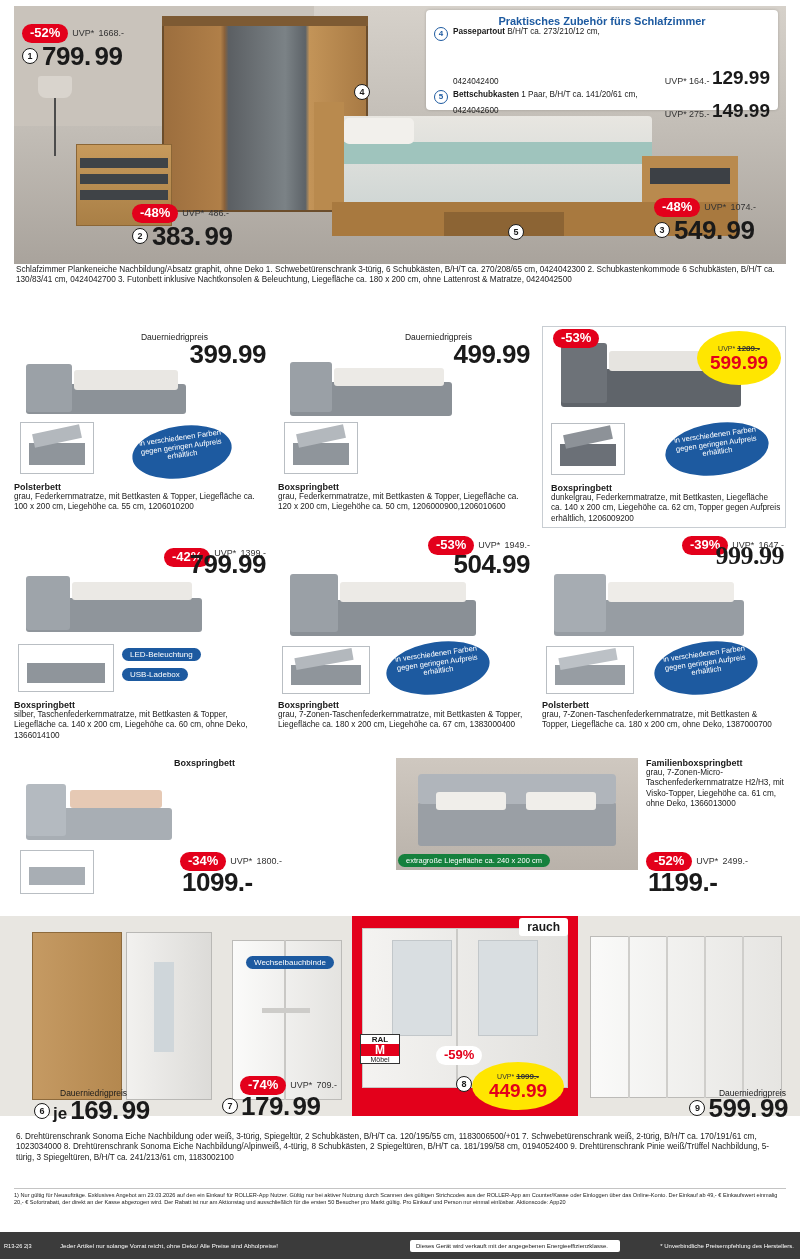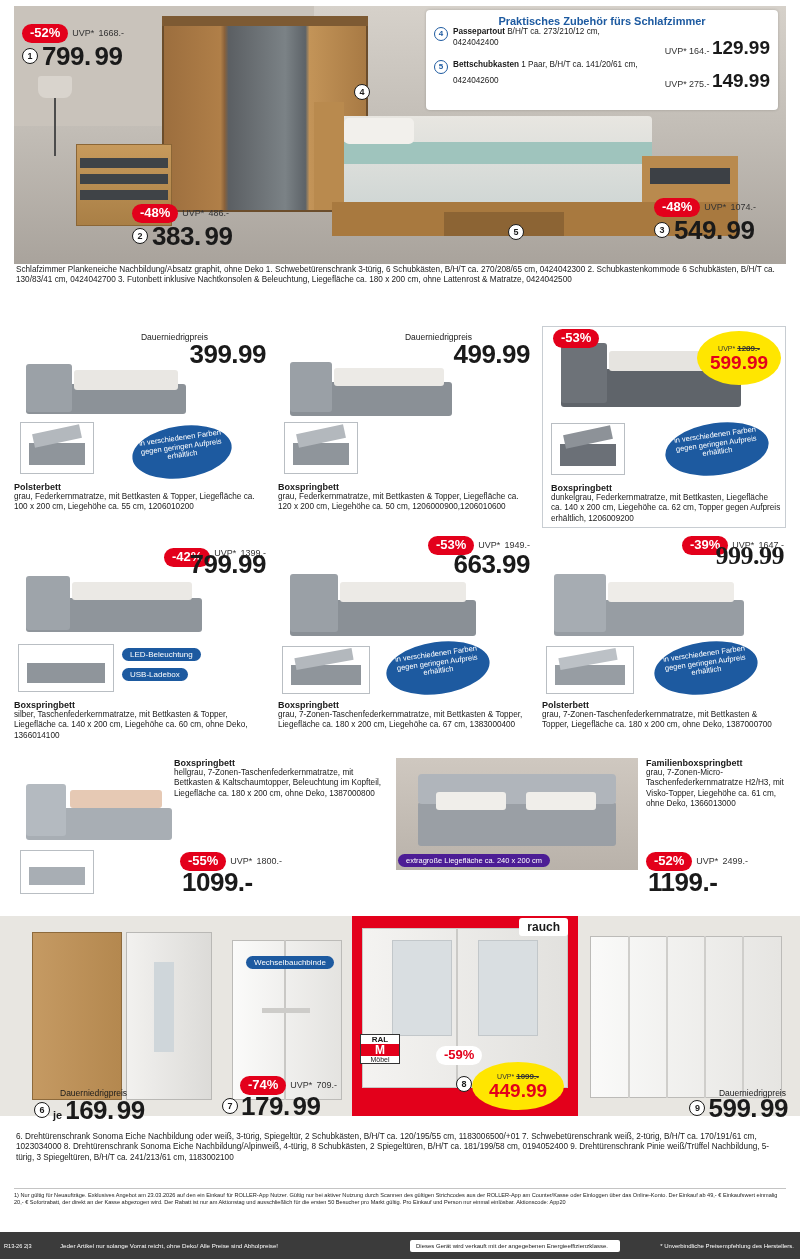--- a/index.html
+++ b/index.html
@@ -112,21 +112,21 @@
     <div class="abs" style="left:318px;top:196px;width:406px;height:34px;background:#a8793f;"></div>
     <div class="abs" style="left:430px;top:206px;width:120px;height:24px;background:#8c6434;"></div>
 
     <div class="accessory-box">
       <div class="accessory-title">Praktisches Zubehör fürs Schlafzimmer</div>
       <div class="acc-row">
         <div class="circ">4</div>
         <div style="flex:1;">
           <div><b>Passepartout</b>
             <span>B/H/T ca. 273/210/12 cm,</span></div>
-          <div style="display:flex;justify-content:space-between;align-items:flex-start;">
+          <div style="display:flex;justify-content:space-between;align-items:flex-end;margin-top:30px;">
             <span>0424042400</span>
             <span>
               <span class="uvp">UVP*</span>
               <span class="uvp strike">164.-</span>
               <span class="price-sm">129.</span><span class="cents price-sm">99</span>
             </span>
           </div>
         </div>
       </div>
       <div class="acc-row">
@@ -275,21 +275,21 @@
         <div class="desc">silber, Taschenfederkernmatratze, mit Bettkasten &amp; Topper, Liegefläche ca. 140 x 200 cm, Liegehöhe ca. 60 cm, ohne Deko, 1366014100</div>
       </div>
     </div>
 
     <div class="abs" style="left:264px;top:0;width:254px;height:216px;">
       <div class="abs" style="left:150px;top:0;display:flex;align-items:center;gap:4px;">
         <span class="disc">-53%</span>
         <span class="uvp">UVP*</span>
         <span class="uvp strike">1949.-</span>
       </div>
-      <div class="abs" style="right:2px;top:16px;"><span class="price">663.</span><span class="price cents">99</span></div>
+      <div class="abs" style="right:2px;top:16px;"><span class="price">504.</span><span class="price cents">99</span></div>
       <div class="abs" style="left:4px;top:34px;width:210px;height:80px;">
         <div class="abs" style="left:8px;top:30px;width:186px;height:36px;background:#8a9096;border-radius:3px;"></div>
         <div class="abs" style="left:8px;top:4px;width:48px;height:58px;background:#9aa0a6;border-radius:3px;"></div>
         <div class="abs" style="left:58px;top:12px;width:126px;height:20px;background:#eceae6;border-radius:3px;"></div>
       </div>
       <div class="abs" style="left:4px;top:110px;width:88px;height:48px;border:1px solid #b9bec3;background:#fff;">
         <div class="abs" style="left:8px;top:18px;width:70px;height:20px;background:#8f959b;"></div>
         <div class="abs" style="left:12px;top:6px;width:58px;height:12px;background:#b3b8bd;transform:rotate(-10deg);"></div>
       </div>
       <div class="abs oval-blue" style="left:108px;top:106px;width:104px;height:52px;">in verschiedenen Farben gegen geringen Aufpreis erhältlich</div>
@@ -318,46 +318,45 @@
       <div class="abs" style="left:0;top:164px;width:240px;"><span class="bold" style="font-size:9px;">Polsterbett</span>
         <div class="desc">grau, 7-Zonen-Taschenfederkernmatratze, mit Bettkasten &amp; Topper, Liegefläche ca. 180 x 200 cm, ohne Deko, 1387000700</div>
       </div>
     </div>
   </div>
 
   <div class="abs" style="left:14px;top:758px;width:772px;height:152px;">
 
     <div class="abs" style="left:0;top:0;width:380px;height:152px;">
       <div class="abs" style="left:160px;top:0;width:218px;"><span class="bold" style="font-size:9px;">Boxspringbett</span>
-        <div class="desc">hellgrau, 7-Zonen-Taschenfederkernmatratze, mit Bettkasten &amp; Kaltschaumtopper, Beleuchtung im Kopfteil, Liegefläche ca. 180 x 200 cm, ohne Deko, 1387000800</div>
       </div>
       <div class="abs" style="left:6px;top:20px;width:160px;height:78px;">
         <div class="abs" style="left:6px;top:30px;width:146px;height:32px;background:#a8aeb4;border-radius:3px;"></div>
         <div class="abs" style="left:6px;top:6px;width:40px;height:52px;background:#b4bac0;border-radius:3px;"></div>
         <div class="abs" style="left:50px;top:12px;width:92px;height:18px;background:#e6c9b4;border-radius:3px;"></div>
       </div>
       <div class="abs" style="left:6px;top:92px;width:74px;height:44px;border:1px solid #b9bec3;background:#fff;">
         <div class="abs" style="left:8px;top:16px;width:56px;height:18px;background:#a8aeb4;"></div>
       </div>
       <div class="abs" style="left:166px;top:94px;display:flex;align-items:center;gap:4px;">
-        <span class="disc">-55%</span>
+        <span class="disc">-34%</span>
         <span class="uvp">UVP*</span>
         <span class="uvp strike">1800.-</span>
       </div>
       <div class="abs price" style="left:168px;top:112px;">1099.-</div>
     </div>
 
     <div class="abs" style="left:382px;top:0;width:390px;height:152px;">
       <div class="abs" style="left:0;top:0;width:242px;height:112px;background:linear-gradient(180deg,#cfc8c0,#b9b2aa);">
         <div class="abs" style="left:22px;top:44px;width:198px;height:44px;background:#9a9fa5;border-radius:3px;"></div>
         <div class="abs" style="left:22px;top:16px;width:198px;height:30px;background:#b0b5bb;border-radius:4px;"></div>
         <div class="abs" style="left:40px;top:34px;width:70px;height:18px;background:#f0eeea;border-radius:3px;"></div>
         <div class="abs" style="left:130px;top:34px;width:70px;height:18px;background:#f0eeea;border-radius:3px;"></div>
       </div>
-      <div class="abs" style="left:2px;top:96px;background:#4c1d95;color:#fff;font-size:7.5px;padding:2px 8px;border-radius:8px;">extragroße Liegefläche ca. 240 x 200 cm</div>
+      <div class="abs" style="left:2px;top:96px;background:#15803d;color:#fff;font-size:7.5px;padding:2px 8px;border-radius:8px;">extragroße Liegefläche ca. 240 x 200 cm</div>
       <div class="abs" style="left:250px;top:0;width:140px;"><span class="bold" style="font-size:9px;">Familienboxspringbett</span>
         <div class="desc">grau, 7-Zonen-Micro-Taschenfederkernmatratze H2/H3, mit Visko-Topper, Liegehöhe ca. 61 cm, ohne Deko, 1366013000</div>
       </div>
       <div class="abs" style="left:250px;top:94px;display:flex;align-items:center;gap:4px;">
         <span class="disc">-52%</span>
         <span class="uvp">UVP*</span>
         <span class="uvp strike">2499.-</span>
       </div>
       <div class="abs price" style="left:252px;top:112px;">1199.-</div>
     </div>
@@ -366,21 +365,21 @@
   <div class="abs" style="left:0;top:916px;width:800px;height:200px;background:#e8e6e1;">
 
     <div class="abs" style="left:14px;top:6px;width:210px;height:190px;">
       <div class="abs" style="left:18px;top:10px;width:90px;height:168px;background:linear-gradient(90deg,#c59a63,#b4884f);border:1px solid #8d6a3c;"></div>
       <div class="abs" style="left:112px;top:10px;width:86px;height:168px;background:linear-gradient(90deg,#f2f1ef,#dcdbd8);border:1px solid #b9b8b5;"></div>
       <div class="abs" style="left:140px;top:40px;width:20px;height:90px;background:#cfd6da;"></div>
     </div>
     <div class="abs dnp" style="left:60px;top:172px;">Dauerniedrigpreis</div>
     <div class="abs" style="left:34px;top:182px;display:flex;align-items:baseline;gap:3px;">
       <div class="circ" style="align-self:center;">6</div>
-      <span style="font-size:11px;font-weight:bold;text-align:right;">je</span>
+      <span style="font-size:17px;font-weight:bold;text-align:right;">je</span>
       <span class="price">169.</span>
         <span class="price cents">99</span>
     </div>
 
     <div class="abs" style="left:226px;top:6px;width:120px;height:190px;">
       <div class="abs" style="left:6px;top:18px;width:110px;height:160px;background:linear-gradient(90deg,#fbfbfa,#e4e3e0);border:1px solid #bcbbb8;"></div>
       <div class="abs" style="left:58px;top:18px;width:2px;height:160px;background:#c9c8c5;"></div>
       <div class="abs" style="left:36px;top:86px;width:48px;height:5px;background:#cdccc9;"></div>
     </div>
     <div class="abs pill-blue" style="left:246px;top:40px;">Wechselbauchbinde</div>

